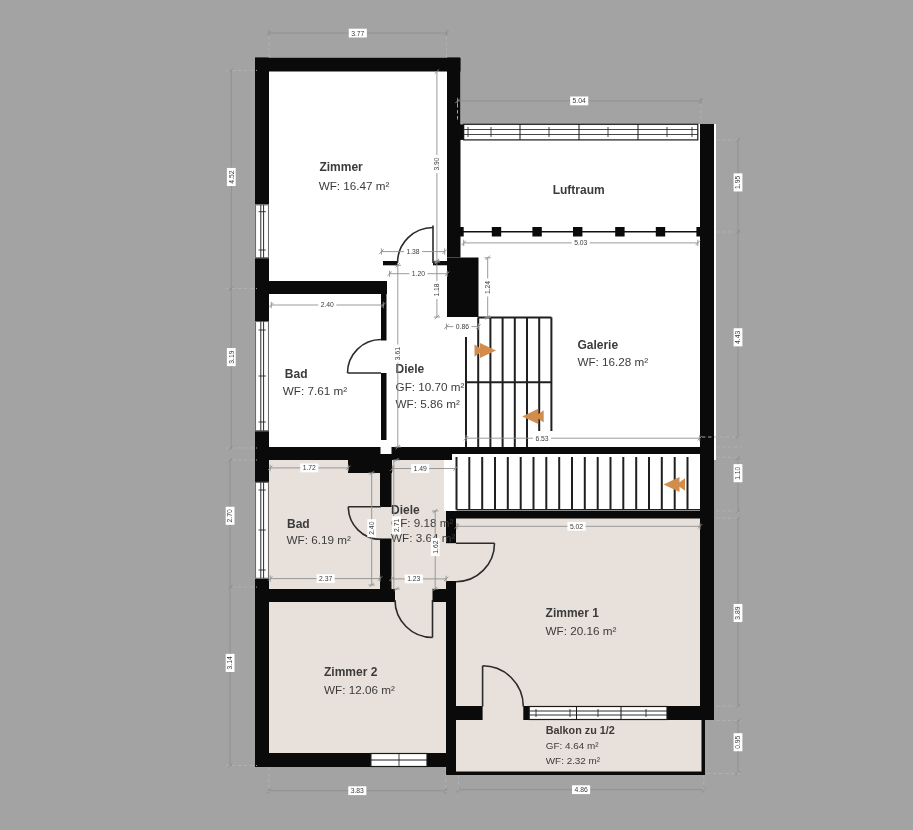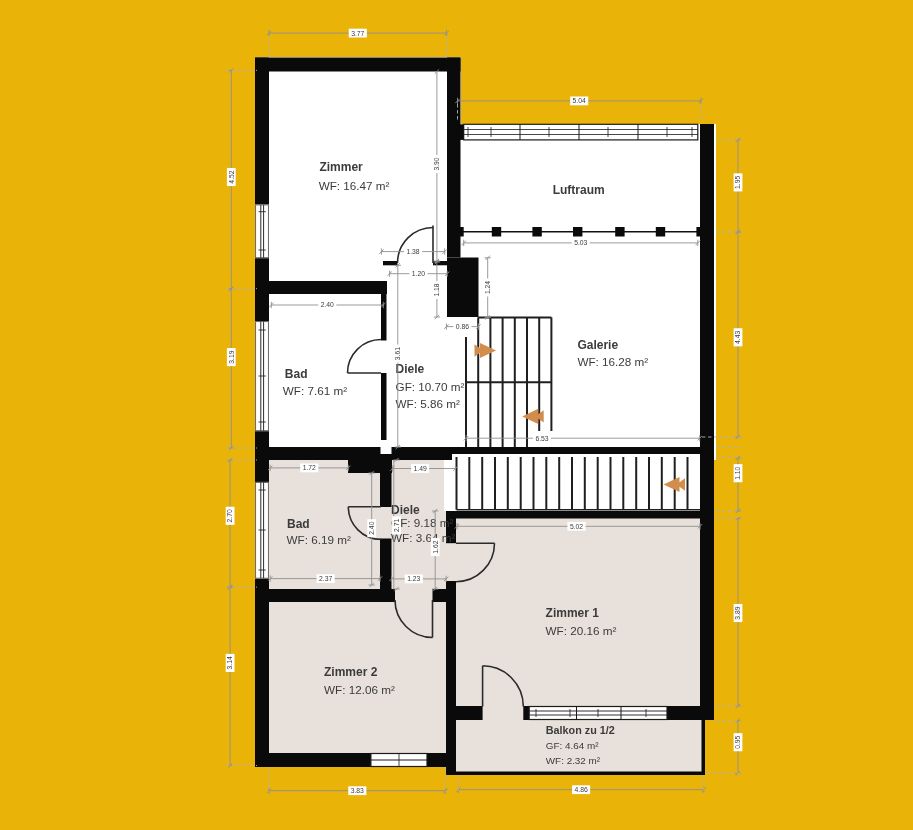--- a/index.html
+++ b/index.html
@@ -1,16 +1,16 @@
 <!DOCTYPE html>
 <html><head>
 <meta charset="utf-8">
 <style>
   html,body{margin:0;padding:0;background:#ffffff;}
-  #stage{position:relative;width:913px;height:830px;background:#eab308;overflow:hidden;
+  #stage{position:relative;width:913px;height:830px;background:#a3a3a3;overflow:hidden;
     font-family:"Liberation Sans", sans-serif;}
   svg{position:absolute;left:0;top:0;}
   .rn{font-family:"Liberation Sans", sans-serif;font-weight:bold;font-size:12px;fill:#3b3b3b;}
   .rv{font-family:"Liberation Sans", sans-serif;font-size:11.7px;fill:#3b3b3b;}
   .dim{font-family:"Liberation Sans", sans-serif;font-size:6.8px;fill:#3c3c3c;}
 </style>
 </head>
 <body>
 <div id="stage">
 <svg width="913" height="830" viewBox="0 0 913 830">

